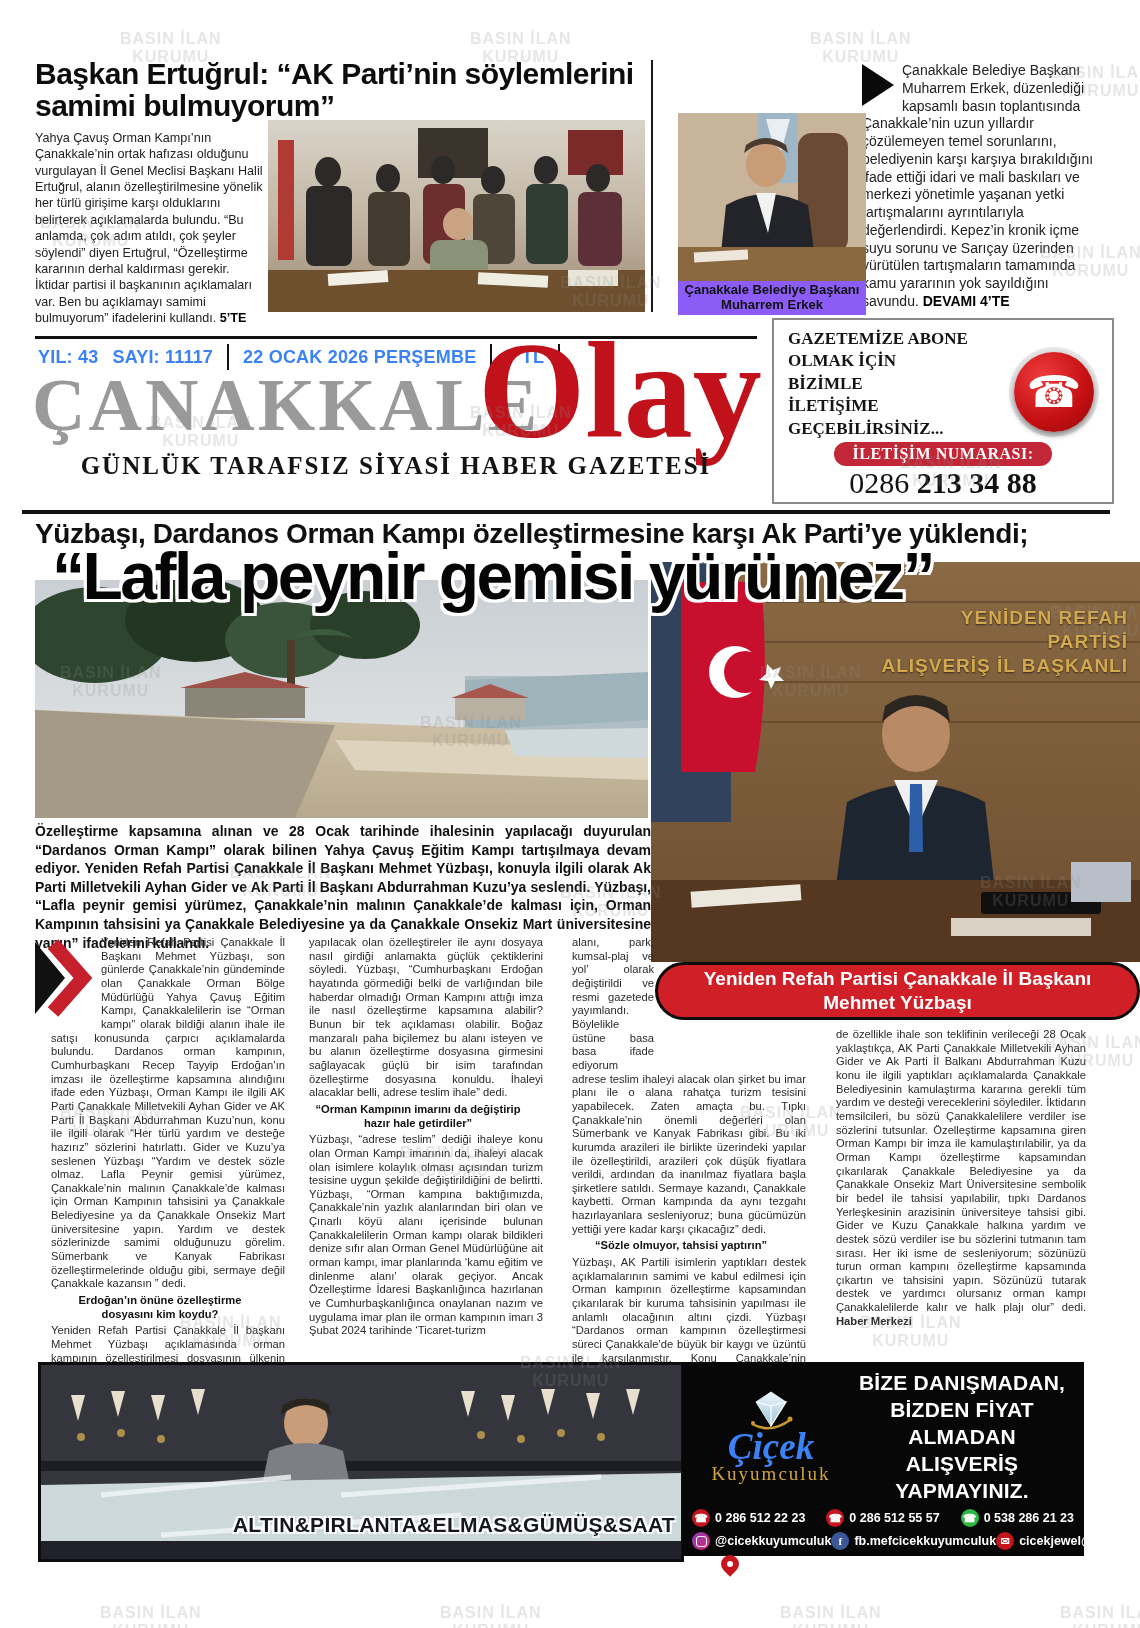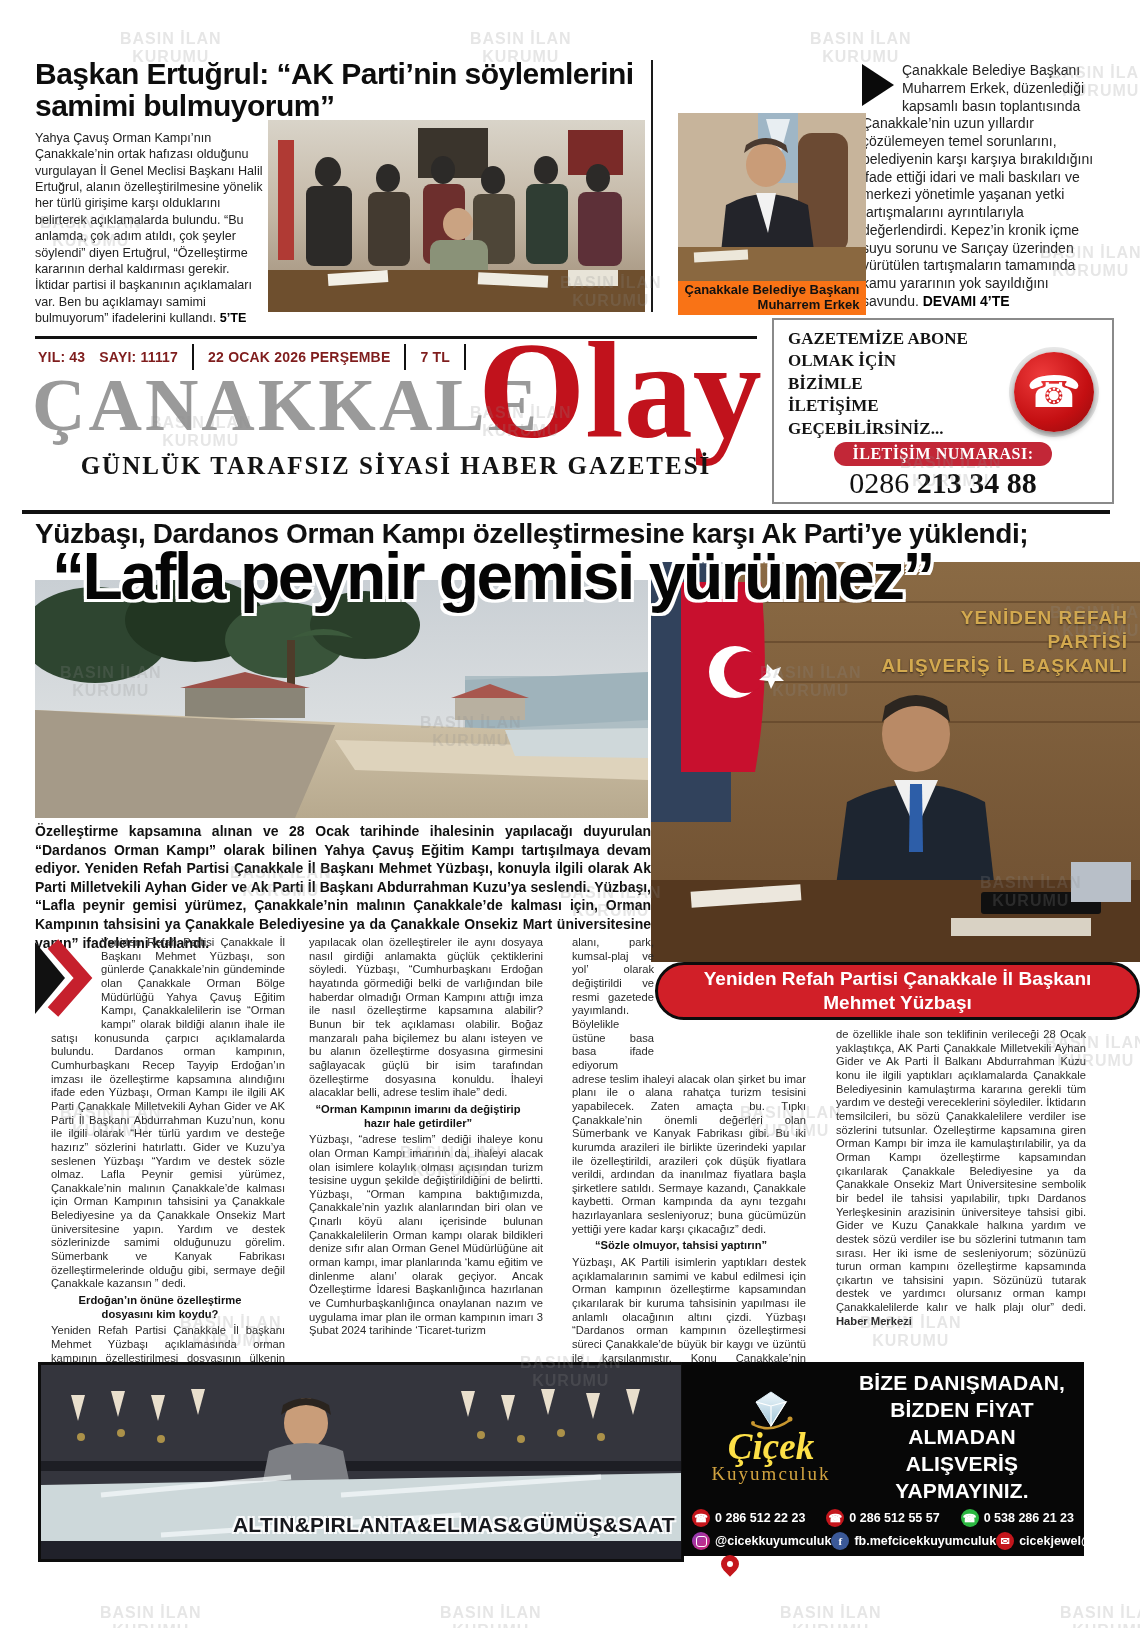--- a/index.html
+++ b/index.html
@@ -12,27 +12,27 @@
       letter-spacing:1px;white-space:nowrap;margin-top:24px;}
   
   .top-headline{font-weight:800;letter-spacing:-.5px;color:#0d0d0d;line-height:1.08;
       text-shadow:-2px -2px 0 #fff,2px -2px 0 #fff,-2px 2px 0 #fff,2px 2px 0 #fff,0 2px 0 #fff,0 -2px 0 #fff;
       z-index:5;}
   .tl-body{font-size:12.6px;line-height:1.3;color:#222;}
   .tr-body{font-size:14px;line-height:1.27;color:#222;}
   .jump{font-weight:800;color:#000;}
   .vline{border-left:2px solid #1a1a1a;}
   .photo-frame{background:#b9ab9c;overflow:hidden;}
-  .gray-cap{background:#f97316;color:#111;font-weight:800;font-size:13px;line-height:1.15;
-      text-align:right;white-space:pre-line;display:flex;align-items:center;justify-content:center;}
+  .gray-cap{background:#8b5cf6;color:#111;font-weight:800;font-size:13px;line-height:1.15;
+      text-align:center;white-space:pre-line;display:flex;align-items:center;justify-content:center;}
   .tri-right{float:left;width:0;height:0;border-top:21px solid transparent;border-bottom:21px solid transparent;
       border-left:32px solid #0a0a0a;margin:2px 8px 2px 0;}
   
   .rule{background:#111;}
-  .mh-info{display:flex;align-items:center;font-weight:800;font-size:14px;letter-spacing:.2px;color:#7f1d1d;}
+  .mh-info{display:flex;align-items:center;font-weight:800;font-size:18px;letter-spacing:.2px;color:#3b82f6;}
   .mh-info .sep{border-left:2px solid #111;height:26px;margin:0 14px;}
   .mh-gray{font-family:"Liberation Serif",serif;font-weight:bold;color:#9a9a9a;letter-spacing:3px;}
   .mh-red{font-family:"Liberation Serif",serif;font-weight:bold;}
   .mh-tagline{font-family:"Liberation Serif",serif;font-weight:bold;letter-spacing:2px;color:#141414;text-align:center;}
   .sub-box{border:2px solid #8a8a8a;background:#fff;}
   .sub-text{font-family:"Liberation Serif",serif;font-weight:bold;font-size:17px;line-height:1.32;color:#141414;
       white-space:pre-line;}
   .phone-circle{border-radius:50%;background:radial-gradient(circle at 35% 30%,#ee3b3b,#c40f12 60%,#8f0b0d);
       box-shadow:0 3px 6px rgba(0,0,0,.45),0 0 0 5px #e7e7e7;display:flex;align-items:center;justify-content:center;}
   .phone-glyph{color:#fff;font-size:44px;line-height:1;}
@@ -56,21 +56,21 @@
   
   .gold-text{color:#d3a94f;font-weight:800;font-size:19px;line-height:1.25;text-align:right;white-space:pre-line;
       letter-spacing:1px;text-shadow:0 1px 2px rgba(0,0,0,.6);}
   
   .ad-left{border:3px solid #0d0d0d;overflow:hidden;background:#30313a;}
   .ad-banner{font-size:21px;font-weight:800;letter-spacing:.3px;color:#17181d;
       text-shadow:-2px -2px 0 rgba(255,255,255,.85),2px -2px 0 rgba(255,255,255,.85),-2px 2px 0 rgba(255,255,255,.85),2px 2px 0 rgba(255,255,255,.85);}
   .ad-right{background:#070707;color:#fff;display:flex;flex-direction:column;padding:8px 10px 6px 10px;box-sizing:border-box;}
   .ad-top{display:flex;flex:1;}
   .ad-logo{width:158px;display:flex;flex-direction:column;align-items:center;justify-content:center;}
-  .brand1{font-family:"Liberation Serif",serif;font-style:italic;font-weight:bold;font-size:37px;color:#fde047;line-height:.9;}
+  .brand1{font-family:"Liberation Serif",serif;font-style:italic;font-weight:bold;font-size:37px;color:#3b82f6;line-height:.9;}
   .brand2{font-family:"Liberation Serif",serif;font-size:19px;color:#d2a340;letter-spacing:2px;}
   .slogan{flex:1;display:flex;align-items:center;justify-content:center;text-align:center;
       font-size:21px;font-weight:800;line-height:1.28;white-space:pre-line;letter-spacing:.2px;}
   .crow{display:flex;align-items:center;justify-content:space-between;font-size:12.5px;font-weight:800;margin-top:5px;}
   .crow.center{justify-content:center;gap:8px;}
   .citem{display:flex;align-items:center;gap:5px;white-space:nowrap;}
   .cic{width:18px;height:18px;border-radius:50%;display:inline-flex;align-items:center;justify-content:center;
       font-size:11px;color:#fff;flex:0 0 auto;}
   .cic.red{background:#c4161c;}
   .cic.green{background:#2bb741;}

